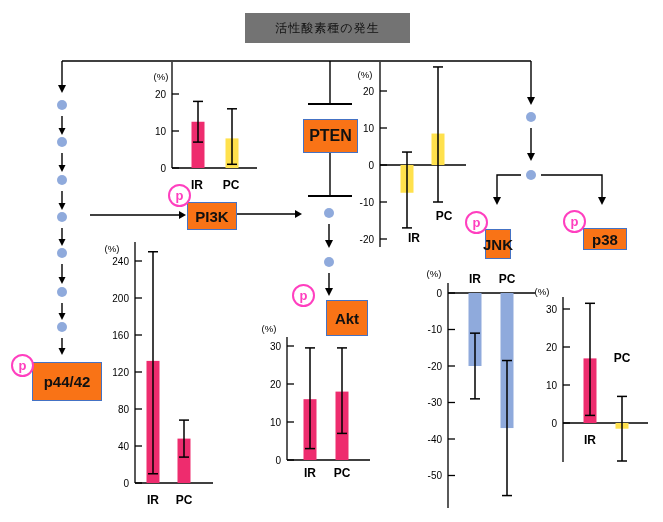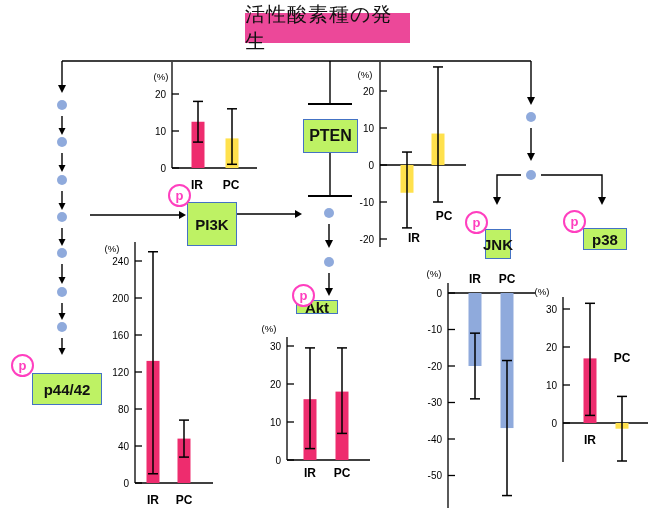--- a/index.html
+++ b/index.html
@@ -1,28 +1,28 @@
 <!DOCTYPE html>
 <html><head>
 <meta charset="utf-8">
 <style>
   *{margin:0;padding:0;box-sizing:border-box}
   html,body{width:663px;height:522px}
   body{background:#fff;font-family:"Liberation Sans","DejaVu Sans",sans-serif;position:relative;overflow:hidden}
   .layer{position:absolute;left:0;top:0}
-  .title-box{position:absolute;left:245px;top:13px;width:165px;height:30px;background:#ec4899;
-    color:#111;display:flex;align-items:center;justify-content:center;font-size:20px;letter-spacing:1px}
-  .node{position:absolute;background:#bef264;border:1.6px solid #4472c4;display:flex;align-items:center;
+  .title-box{position:absolute;left:245px;top:13px;width:165px;height:30px;background:#737373;
+    color:#111;display:flex;align-items:center;justify-content:center;font-size:12px;letter-spacing:1px}
+  .node{position:absolute;background:#f97316;border:1.6px solid #4472c4;display:flex;align-items:center;
     justify-content:center;font-weight:600;font-size:15px;color:#111}
   .node.pten{left:303px;top:119px;width:55px;height:34px;font-size:16px}
-  .node.pi3k{left:187px;top:202px;width:50px;height:44px}
-  .node.akt{left:296px;top:300px;width:42px;height:14px}
+  .node.pi3k{left:187px;top:202px;width:50px;height:28px}
+  .node.akt{left:326px;top:300px;width:42px;height:36px}
   .node.jnk{left:485px;top:229px;width:26px;height:30px}
   .node.p38{left:583px;top:228px;width:44px;height:22px}
-  .node.p4442{left:32px;top:373px;width:70px;height:32px}
+  .node.p4442{left:32px;top:362px;width:70px;height:39px}
   .pcirc{position:absolute;width:23px;height:23px;border:2.2px solid #ff3fbf;border-radius:50%;
     background:#fff;color:#ff3fbf;font-weight:700;font-size:13px;display:flex;align-items:center;
     justify-content:center;line-height:1}
   .pc-pi3k{left:168px;top:184px}
   .pc-akt{left:292px;top:284px}
   .pc-jnk{left:465px;top:211px}
   .pc-p38{left:563px;top:210px}
   .pc-p4442{left:11px;top:354px}
   svg .fl line,svg .fl polyline{stroke:#000;stroke-width:1.4;fill:none}
   svg line.tb{stroke:#000;stroke-width:1.9}

